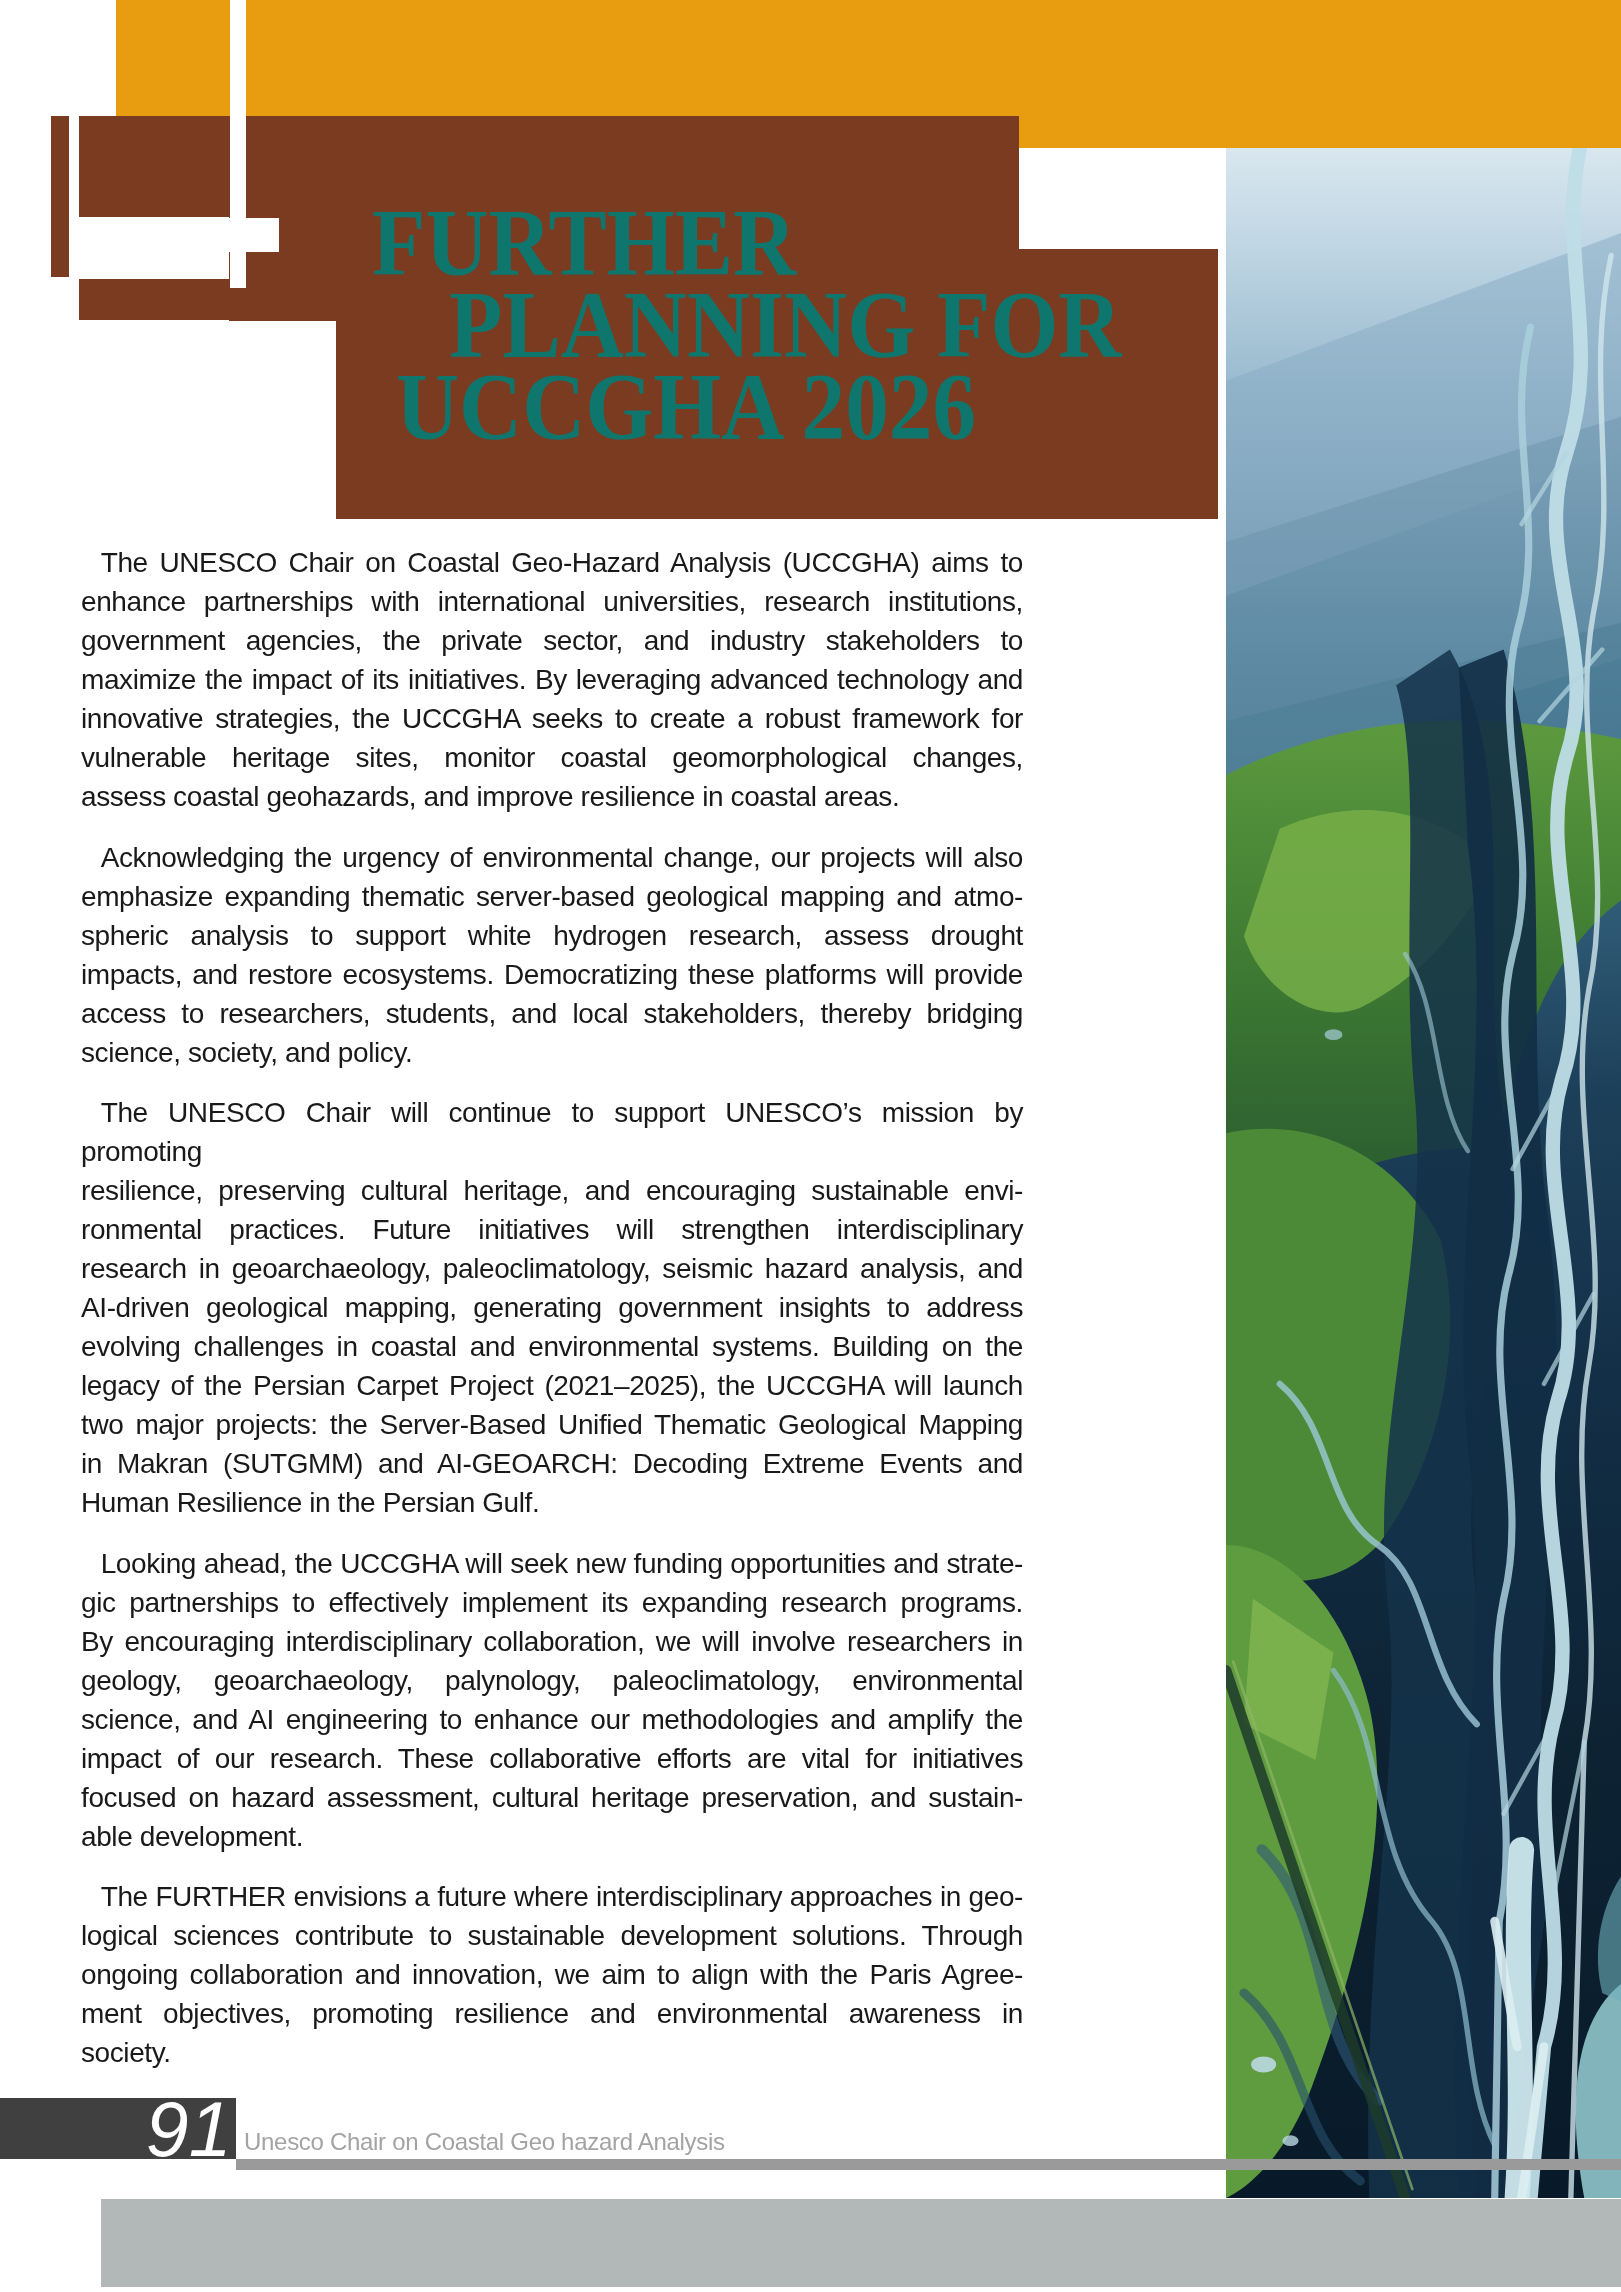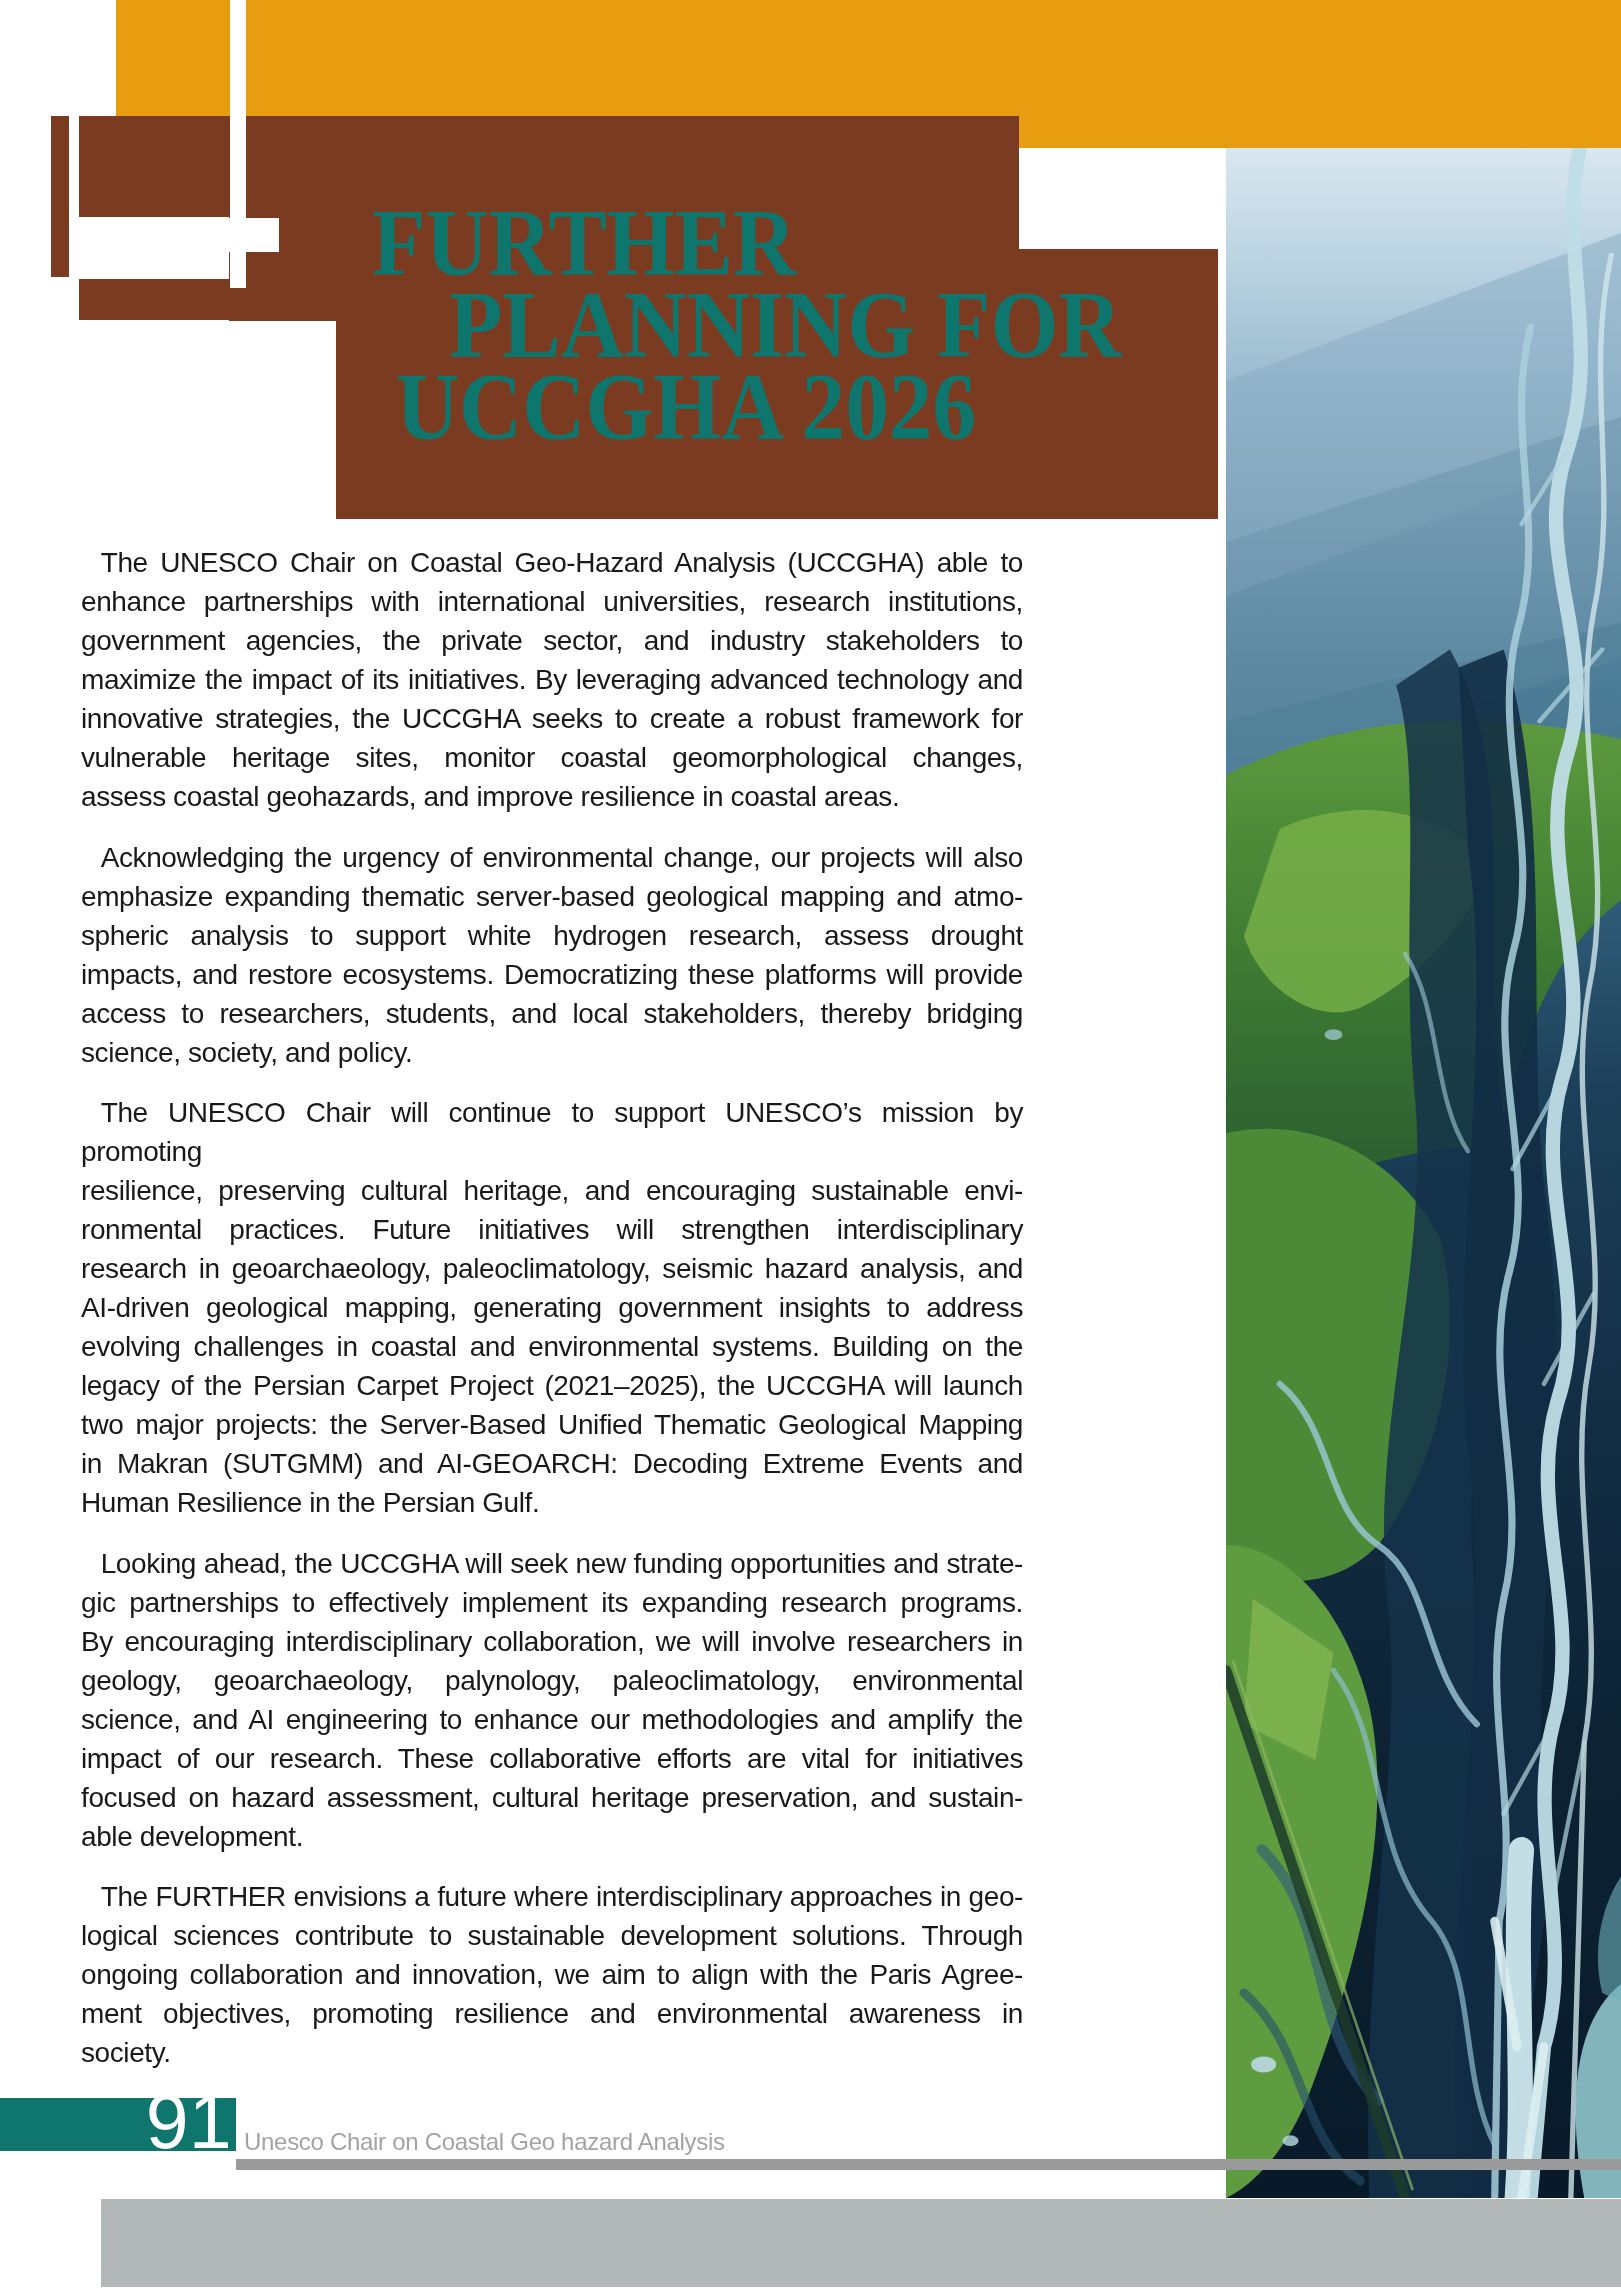--- a/index.html
+++ b/index.html
@@ -42,21 +42,21 @@
   .para{margin:0 0 21.5px 0;}
   .line{text-align:justify;text-align-last:justify;}
   .line.last{text-align-last:left;}
   .line.first{text-indent:19.7px;}
 
   
   #page-photo{left:1226px;top:148px;width:395px;height:2050px;}
   #page-photo svg{display:block;width:100%;height:100%;}
 
   
-  #page-number-badge{left:0;top:2098px;width:236px;height:53px;background:#0f766e;}
+  #page-number-badge{left:0;top:2098px;width:236px;height:61px;background:#404040;font-style:italic;}
   #page-number{
     position:absolute;right:4.5px;bottom:-5.4px;
     font-size:77px;font-weight:400;color:#ffffff;line-height:70px;
   }
   #footer-text{
     left:244px;top:2128px;width:806px;
     font-size:24px;color:#A3A3A3;letter-spacing:-0.3px;
   }
   #footer-rule{left:236px;top:2159px;width:1385px;height:10.7px;background:#9A9A9A;z-index:5;}
   #footer-strip{left:101px;top:2199px;width:1520px;height:88px;background:#B2B8B8;}
@@ -75,21 +75,21 @@
 <div class="abs" id="decor-white-stripe"></div>
 
 <div class="abs" id="page-title">
     <div class="title-line tl0">FURTHER</div>
     <div class="title-line tl1">PLANNING FOR</div>
     <div class="title-line tl2">UCCGHA 2026</div>
   </div>
 
 <div class="abs" id="body-text">
     <div class="para">
-      <div class="line first">The UNESCO Chair on Coastal Geo-Hazard Analysis (UCCGHA) able to</div>
+      <div class="line first">The UNESCO Chair on Coastal Geo-Hazard Analysis (UCCGHA) aims to</div>
       <div class="line">enhance partnerships with international universities, research institutions,</div>
       <div class="line">government agencies, the private sector, and industry stakeholders to</div>
       <div class="line">maximize the impact of its initiatives. By leveraging advanced technology and</div>
       <div class="line">innovative strategies, the UCCGHA seeks to create a robust framework for</div>
       <div class="line">vulnerable heritage sites, monitor coastal geomorphological changes,</div>
       <div class="line last">assess coastal geohazards, and improve resilience in coastal areas.</div>
     </div>
     <div class="para">
       <div class="line first">Acknowledging the urgency of environmental change, our projects will also</div>
       <div class="line">emphasize expanding thematic server-based geological mapping and atmo-</div>

